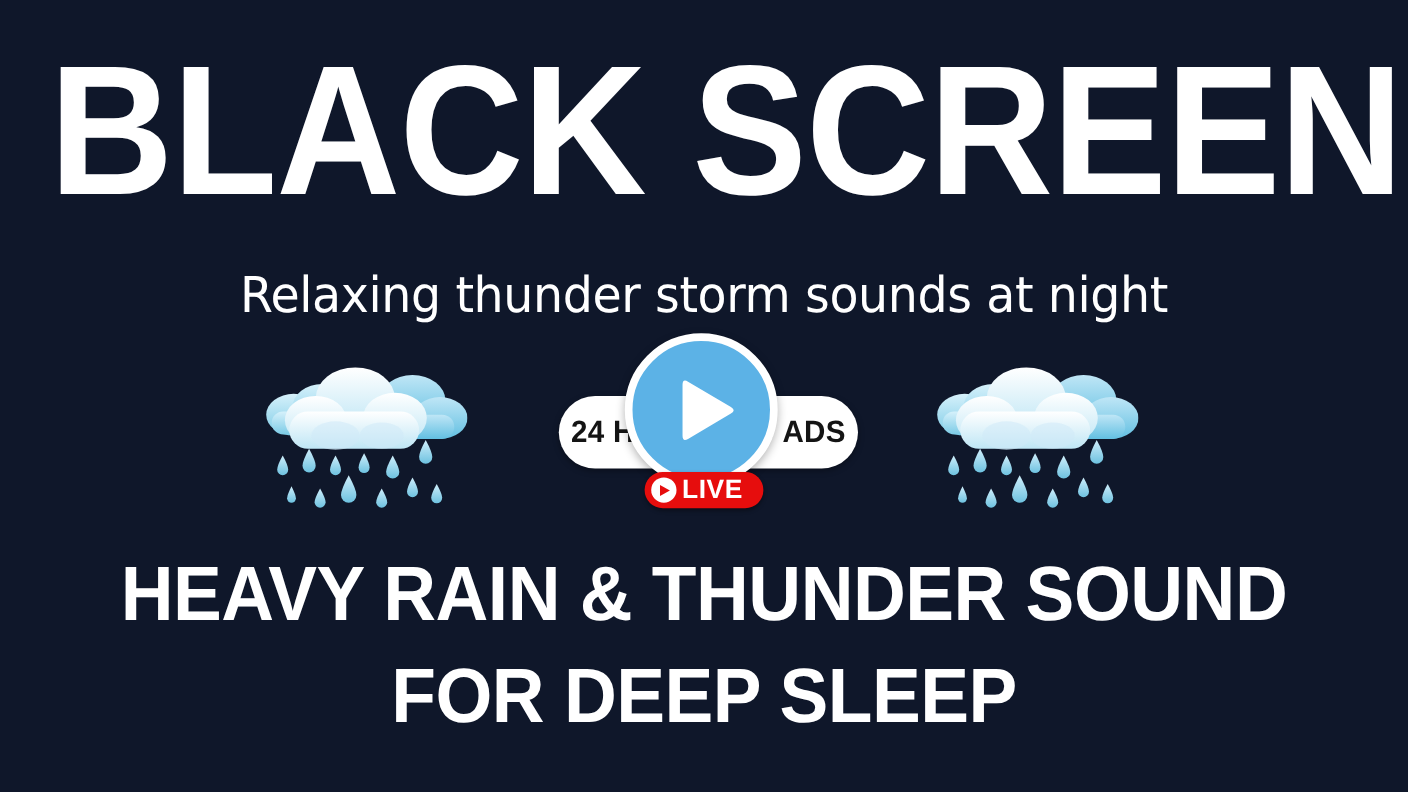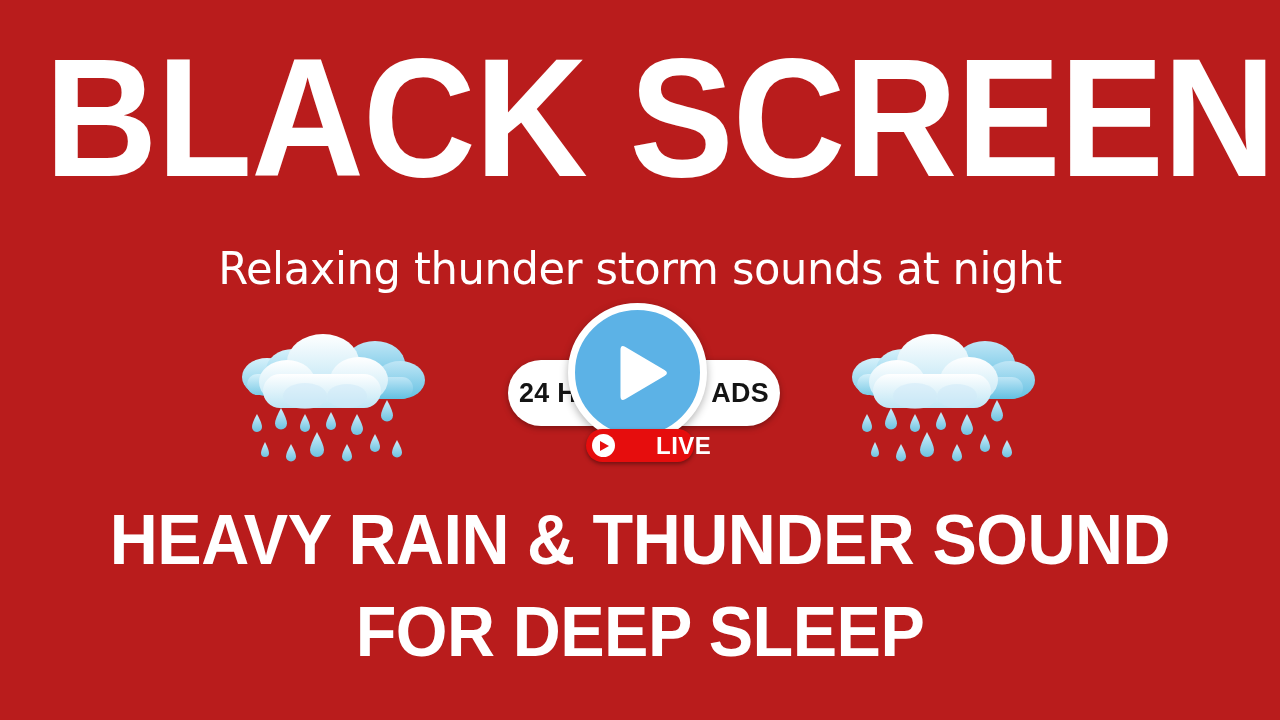--- a/index.html
+++ b/index.html
@@ -4,21 +4,21 @@
 <style>
   html, body {
     margin: 0;
     padding: 0;
     background: #000000;
   }
   #stage {
     position: relative;
     width: 1280px;
     height: 720px;
-    background: #b91c1c;
+    background: #0f172a;
     overflow: hidden;
     font-family: "Liberation Sans", sans-serif;
     -webkit-font-smoothing: antialiased;
   }
 
   
   #title {
     position: absolute;
     left: 0;
     top: 34px;
@@ -122,21 +122,20 @@
     top: 429px;
     width: 108px;
     height: 33px;
     background: #e60d0d;
     border-radius: 17px;
     display: flex;
     align-items: center;
     padding-left: 6px;
     box-sizing: border-box;
     box-shadow: 0 2px 4px rgba(0,0,0,0.4);
-    gap: 36px;
   }
   #live-play-icon {
     width: 23px;
     height: 23px;
     border-radius: 50%;
     background: #ffffff;
     flex: 0 0 auto;
     position: relative;
   }
   #live-play-icon::after {

